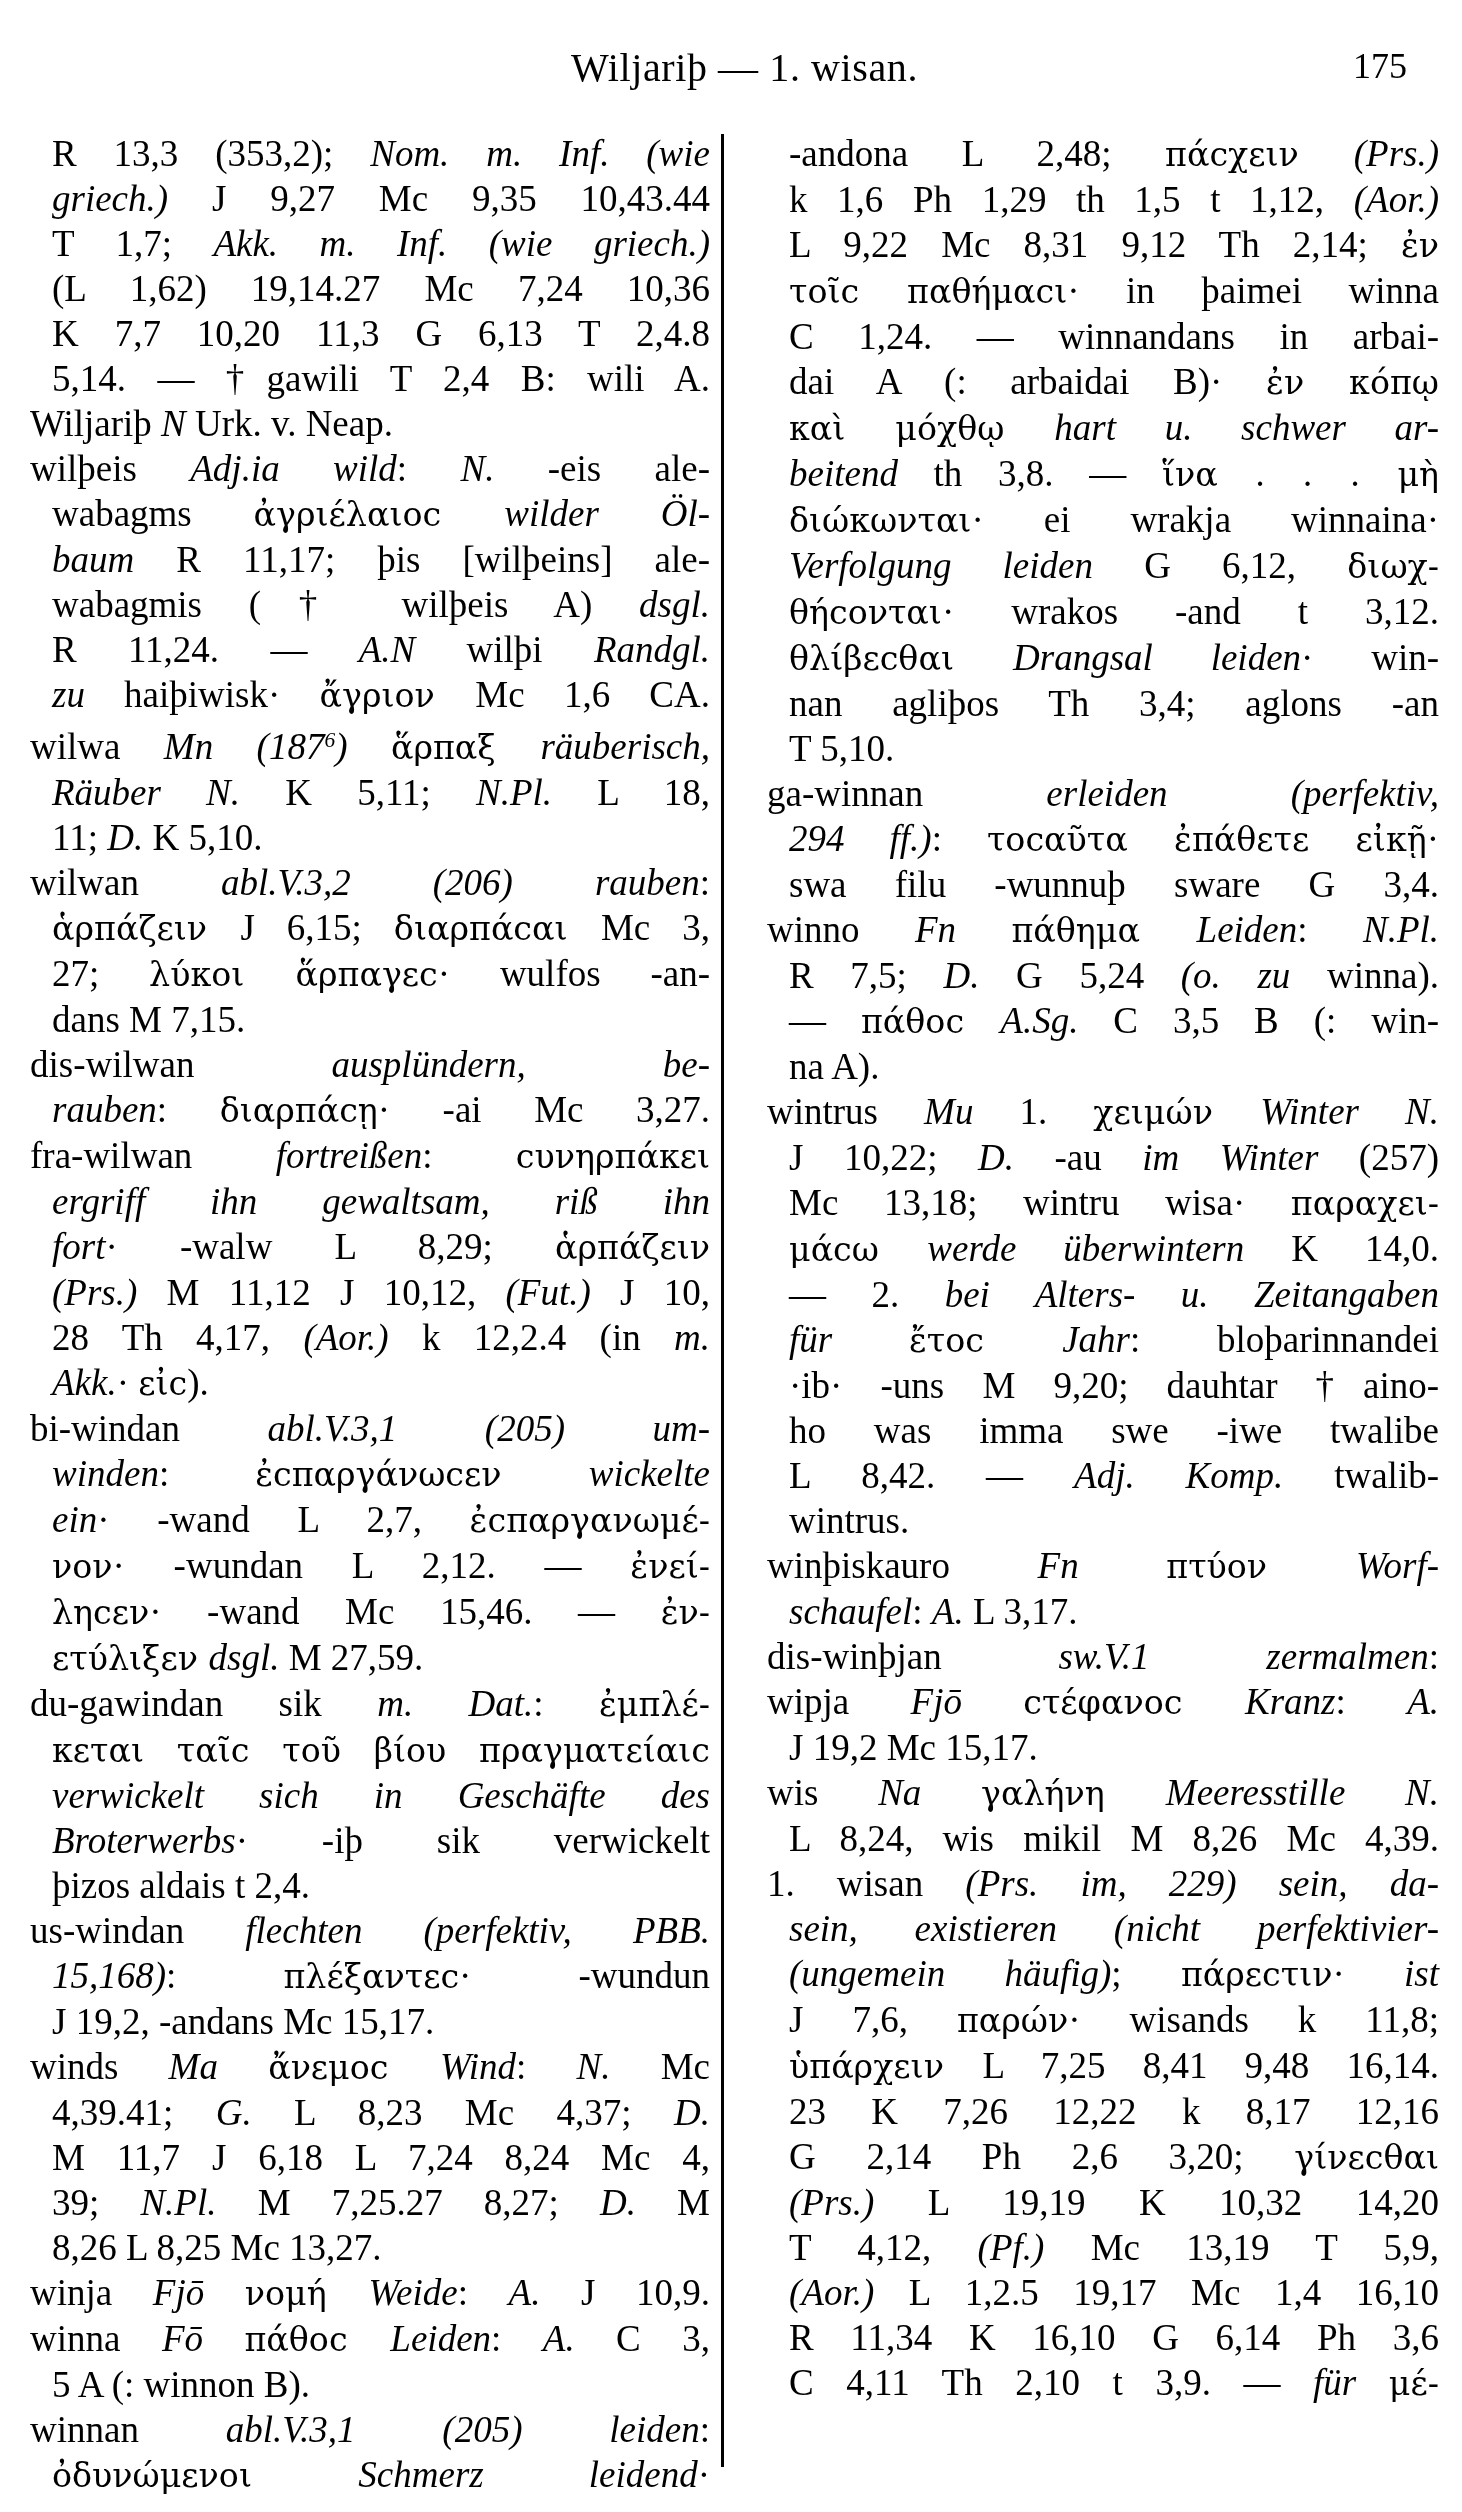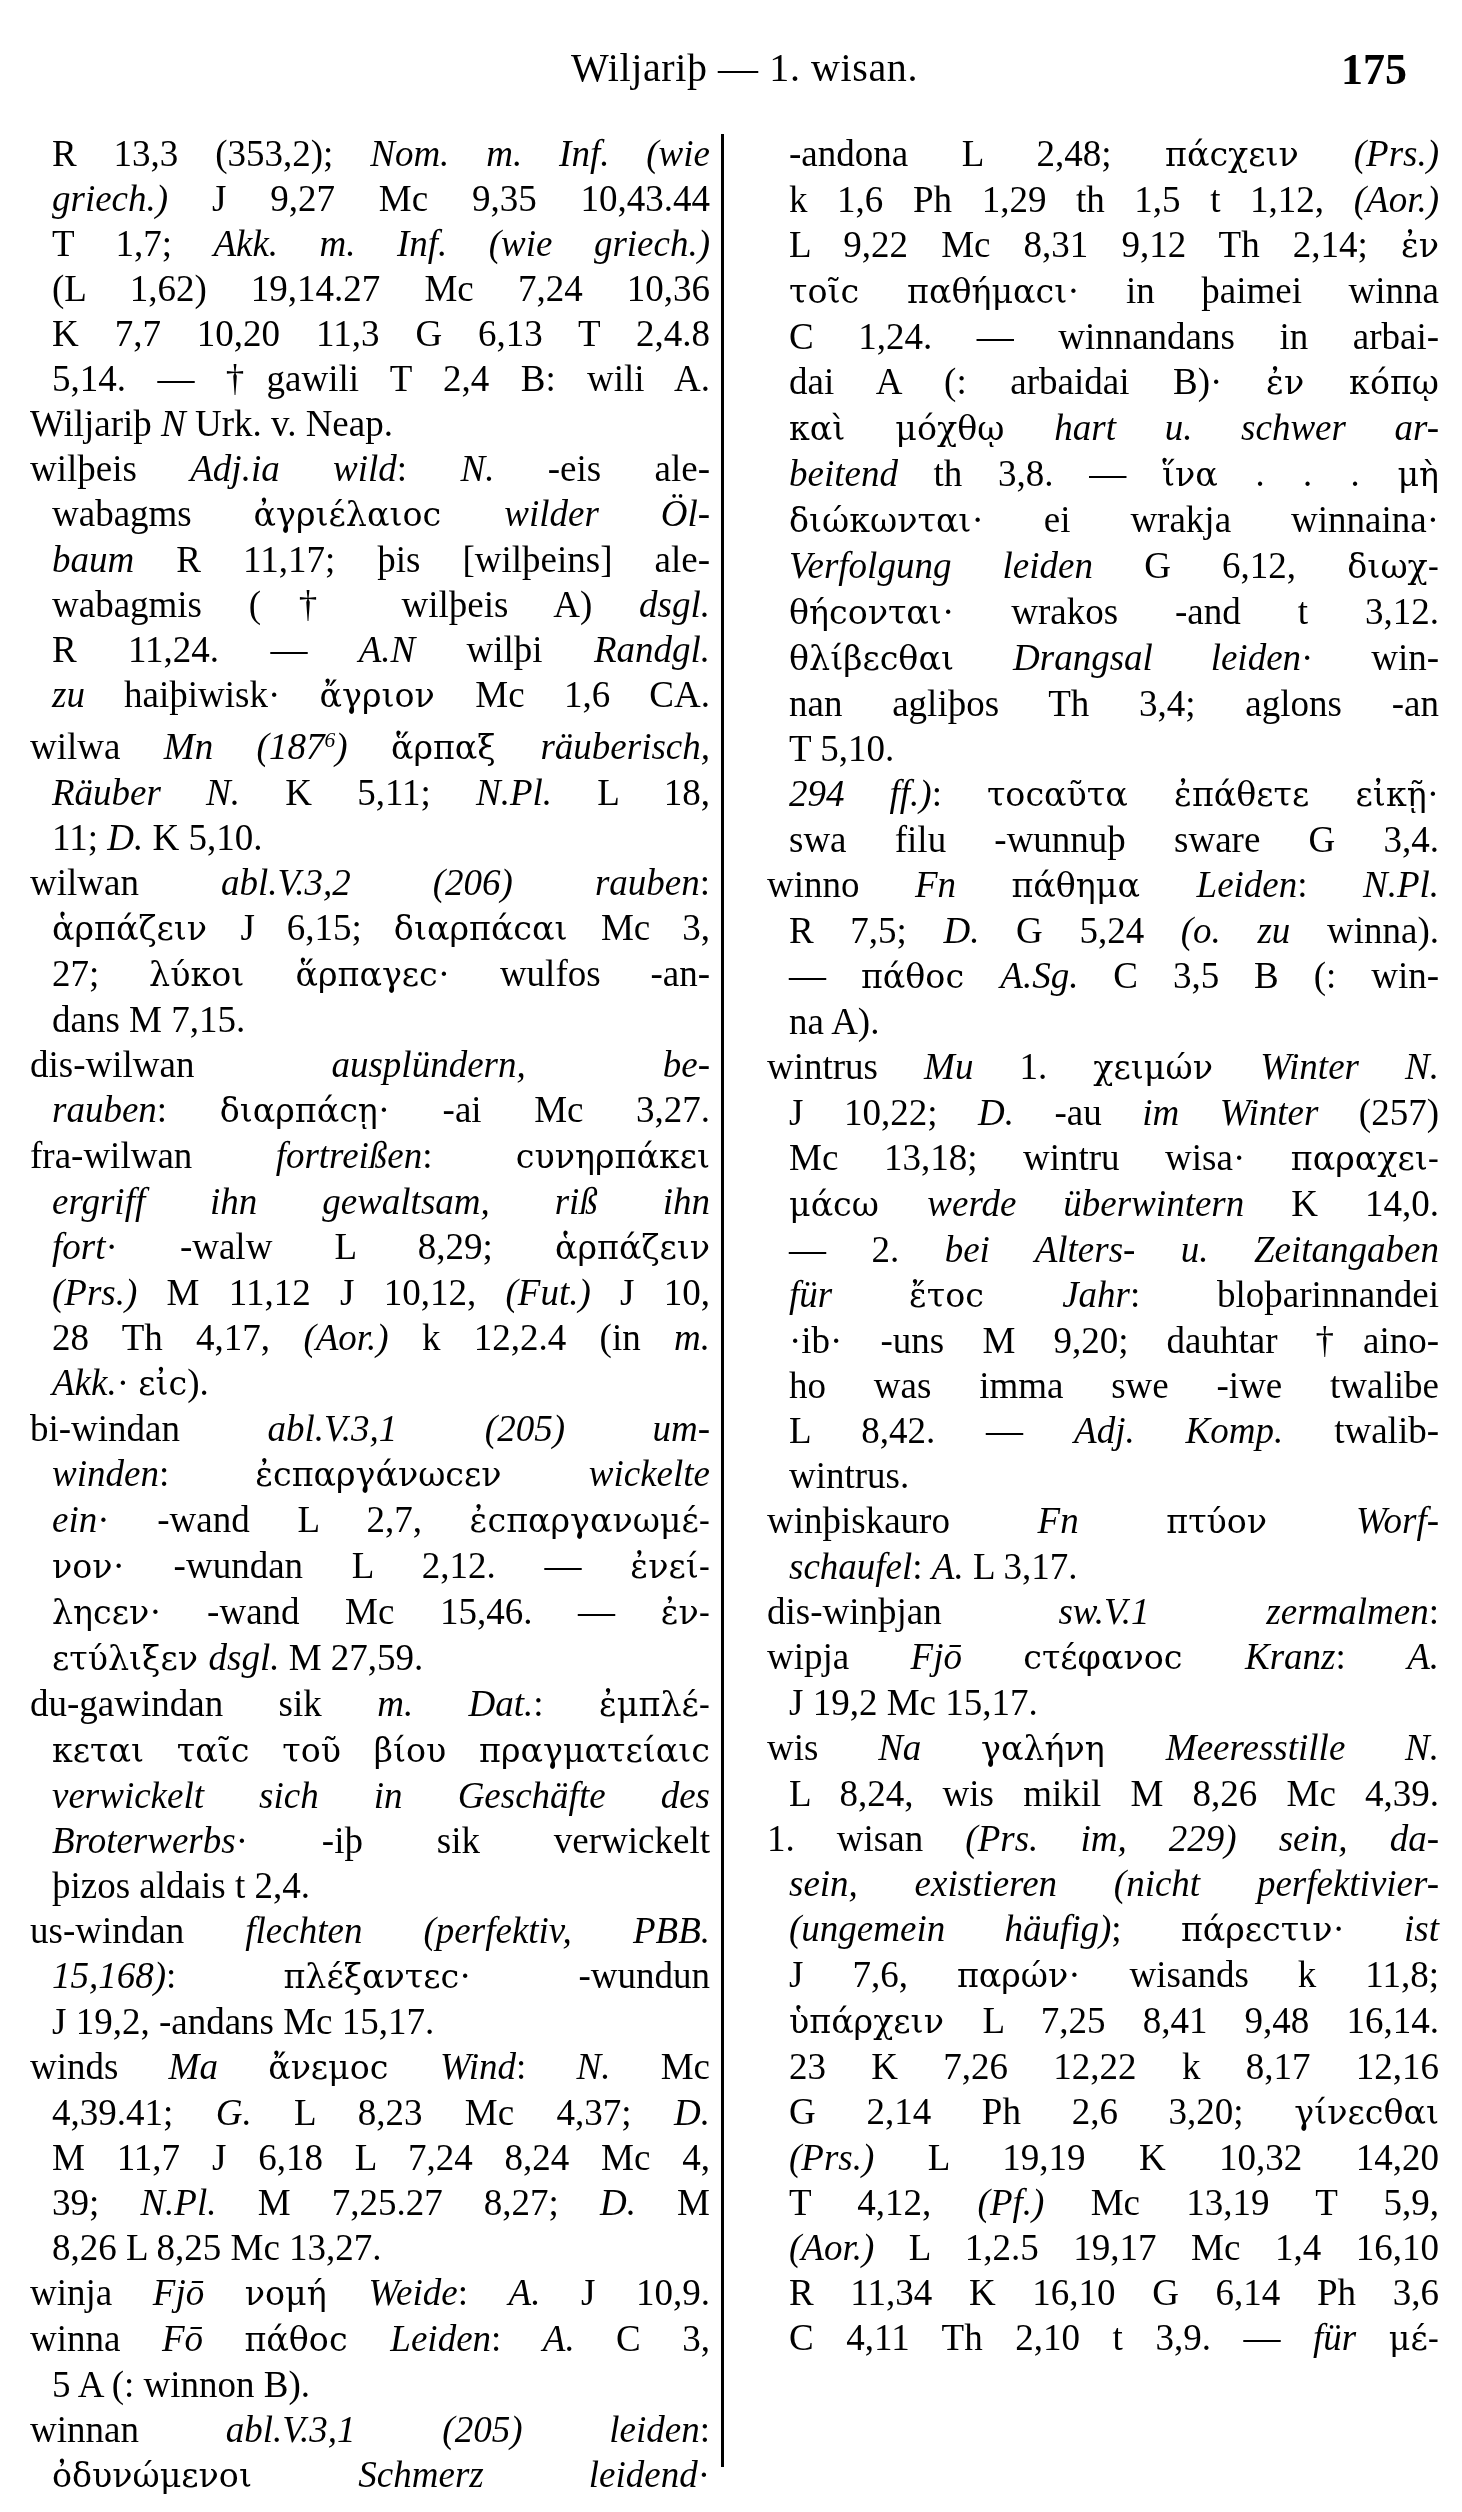--- a/index.html
+++ b/index.html
@@ -12,21 +12,21 @@
     overflow: hidden;
   }
   .header-title {
     position: absolute; top: 48px; left: 13px; width: 100%;
     text-align: center;
     font-size: 40px; line-height: 1;
     letter-spacing: 0.6px;
   }
   .page-number {
     position: absolute; top: 48px; right: 56px;
-    font-size: 44px; line-height: 1; font-weight: bold;
+    font-size: 36px; line-height: 1;
   }
   .page-body {
     position: absolute; top: 131px; left: 0;
     width: 1256px; height: 2346px;
   }
   .col {
     position: absolute; top: 0;
     font-size: 37px; line-height: 45px;
   }
   .col.left  { left: 30px;   width: 680px; }
@@ -151,20 +151,21 @@
           <div class="line ind"><span class="g">καὶ μόχθῳ </span><span class="i">hart u. schwer ar-</span></div>
           <div class="line ind"><span class="i">beitend </span><span class="r">th 3,8. — </span><span class="g">ἵνα . . . μὴ</span></div>
           <div class="line ind"><span class="g">διώκωνται</span><span class="r">· ei wrakja winnaina·</span></div>
           <div class="line ind"><span class="i">Verfolgung leiden </span><span class="r">G 6,12, </span><span class="g">διωχ-</span></div>
           <div class="line ind"><span class="g">θήcονται</span><span class="r">· wrakos -and t 3,12.</span></div>
           <div class="line ind"><span class="g">θλίβεcθαι </span><span class="i">Drangsal leiden</span><span class="r">· win-</span></div>
           <div class="line ind"><span class="r">nan agliþos Th 3,4; aglons -an</span></div>
           <div class="line ind end"><span class="r">T 5,10.</span></div>
         </div>
         <div class="entry">
+          <div class="line"><span class="b">ga-winnan </span><span class="i">erleiden (perfektiv,</span></div>
           <div class="line ind"><span class="i">294 ff.)</span><span class="r">: </span><span class="g">τοcαῦτα ἐπάθετε εἰκῇ</span><span class="r">·</span></div>
           <div class="line ind"><span class="r">swa filu -wunnuþ sware G 3,4.</span></div>
         </div>
         <div class="entry">
           <div class="line"><span class="b">winno </span><span class="i">Fn </span><span class="g">πάθημα </span><span class="i">Leiden</span><span class="r">: </span><span class="i">N.Pl.</span></div>
           <div class="line ind"><span class="r">R 7,5; </span><span class="i">D. </span><span class="r">G 5,24 </span><span class="i">(o. zu </span><span class="r">winna).</span></div>
           <div class="line ind"><span class="r">— </span><span class="g">πάθοc </span><span class="i">A.Sg. </span><span class="r">C 3,5 B (: win-</span></div>
           <div class="line ind end"><span class="r">na A).</span></div>
         </div>
         <div class="entry">

